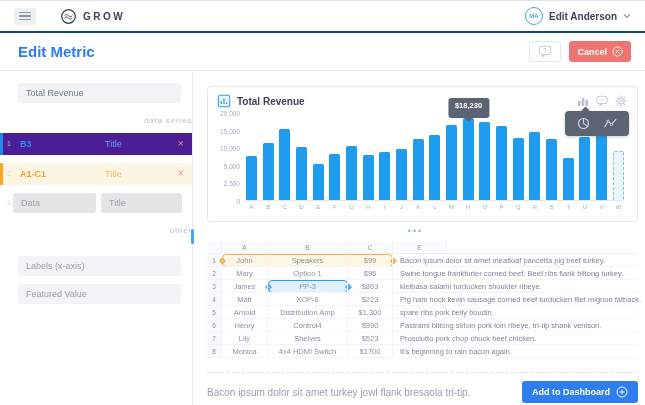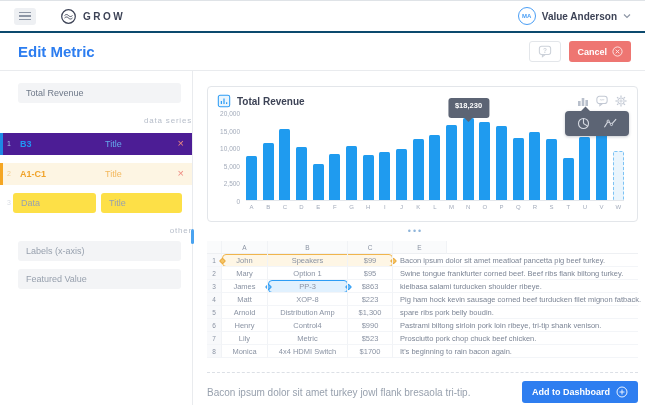--- a/index.html
+++ b/index.html
@@ -44,21 +44,21 @@
   .series-blue .range { color:#2196f3; }
   .series-blue .s-title { color:#64a9ec; }
   .series-orange { background:#fdf5e3; }
   .series-orange .bar-edge { background:#f5a623; }
   .series-orange .num { color:#f3cd8e; }
   .series-orange .range { color:#f0a32a; }
   .series-orange .s-title { color:#f3b85c; }
 
   .new-series { position:relative; height:20px; margin-top:8px; }
   .new-series .num { position:absolute; left:7px; top:6px; font-size:7px; color:#d9dde3; }
-  .new-series input { position:absolute; height:20px; background:#fde047; border:none; border-radius:3px; font-size:9px; padding:0 8px; color:#6f7989; font-family:inherit; }
+  .new-series input { position:absolute; height:20px; background:#e5e5e5; border:none; border-radius:3px; font-size:9px; padding:0 8px; color:#6f7989; font-family:inherit; }
   .new-series input::placeholder { color:#98a1ae; }
   .new-series .in-a { left:13px; width:83px; }
   .new-series .in-b { left:101px; width:81px; }
 
   .sidebar-scrollbar { position:absolute; right:-2px; top:158px; width:3px; height:15px; background:#4aa3f0; border-radius:2px; cursor:pointer; }
 
   
   .main { flex:1; position:relative; }
   .chart-card { position:relative; margin:15px 0 0 14px; width:431px; height:136px; border:1px solid #e3e6ea; border-radius:4px; background:#fff; }
   .card-head { position:absolute; top:7px; left:9px; display:flex; align-items:center; gap:6px; }
@@ -120,21 +120,21 @@
       <svg width="17" height="17" viewBox="0 0 18 18">
         <circle cx="9" cy="9" r="7.2" fill="none" stroke="#3d4356" stroke-width="1.3"></circle>
         <path d="M4.8 8.0 C6.2 6.6 7.6 6.6 9 8.0 C10.4 9.4 11.8 9.4 13.2 8.0" fill="none" stroke="#3d4356" stroke-width="1"></path>
         <path d="M4.8 10.6 C6.2 9.2 7.6 9.2 9 10.6 C10.4 12 11.8 12 13.2 10.6" fill="none" stroke="#3d4356" stroke-width="1"></path>
       </svg>
       <span class="logo-text">GROW</span>
     </div>
     <div class="spacer"></div>
     <div class="user">
       <div class="avatar">MA</div>
-      <span class="user-name">Value Anderson</span>
+      <span class="user-name">Edit Anderson</span>
       <svg width="8" height="6" viewBox="0 0 8 6">
         <polyline points="1,1.5 4,4.5 7,1.5" fill="none" stroke="#8d96a5" stroke-width="1.2"></polyline>
       </svg>
     </div>
   </div>
 
   <div class="title-row">
     <span class="page-title">Edit Metric</span>
     <div class="spacer"></div>
     <button class="help-btn">
@@ -175,21 +175,21 @@
         <span class="remove">×</span>
       </div>
 
       <div class="new-series">
         <span class="num">3</span>
         <input class="in-a" placeholder="Data" style="">
         <input class="in-b" placeholder="Title" style="">
       </div>
 
       <div class="group-label">other</div>
-      <input class="s-input" style="margin-top: 6px;" placeholder="Labels (x-axis)">
+      <input class="s-input" style="margin-top: 21px;" placeholder="Labels (x-axis)">
       <input class="s-input" style="margin-top: 8px;" placeholder="Featured Value">
       <div class="sidebar-scrollbar"></div>
     </div>
 
     <div class="main">
 
       <div class="chart-card">
         <div class="card-head">
           <svg width="14" height="14" viewBox="0 0 16 16">
             <rect x="1.5" y="1.5" width="13" height="13" rx="2" fill="#eaf5fd" stroke="#2e9df5" stroke-width="1.2"></rect>
@@ -335,21 +335,21 @@
             <div class="dcell">Distribution Amp</div>
             <div class="dcell">$1,300</div>
             <div class="ncell">spare ribs pork belly boudin.</div>
             <div class="rnum">6</div>
             <div class="dcell">Henry</div>
             <div class="dcell">Control4</div>
             <div class="dcell">$990</div>
             <div class="ncell">Pastrami biltong sirloin pork loin ribeye, tri-tip shank venison.</div>
             <div class="rnum">7</div>
             <div class="dcell">Lily</div>
-            <div class="dcell">Metric</div>
+            <div class="dcell">Shelves</div>
             <div class="dcell">$523</div>
             <div class="ncell">Prosciutto pork chop chuck beef chicken.</div>
             <div class="rnum">8</div>
             <div class="dcell">Monica</div>
             <div class="dcell">4x4 HDMI Switch</div>
             <div class="dcell">$1700</div>
             <div class="ncell">It's beginning to rain bacon again.</div>
           </div>
       <div class="sel-box orange" style="left: 15px; top: 13px; width: 171px; height: 13px;">
             <span class="hd l"></span>

